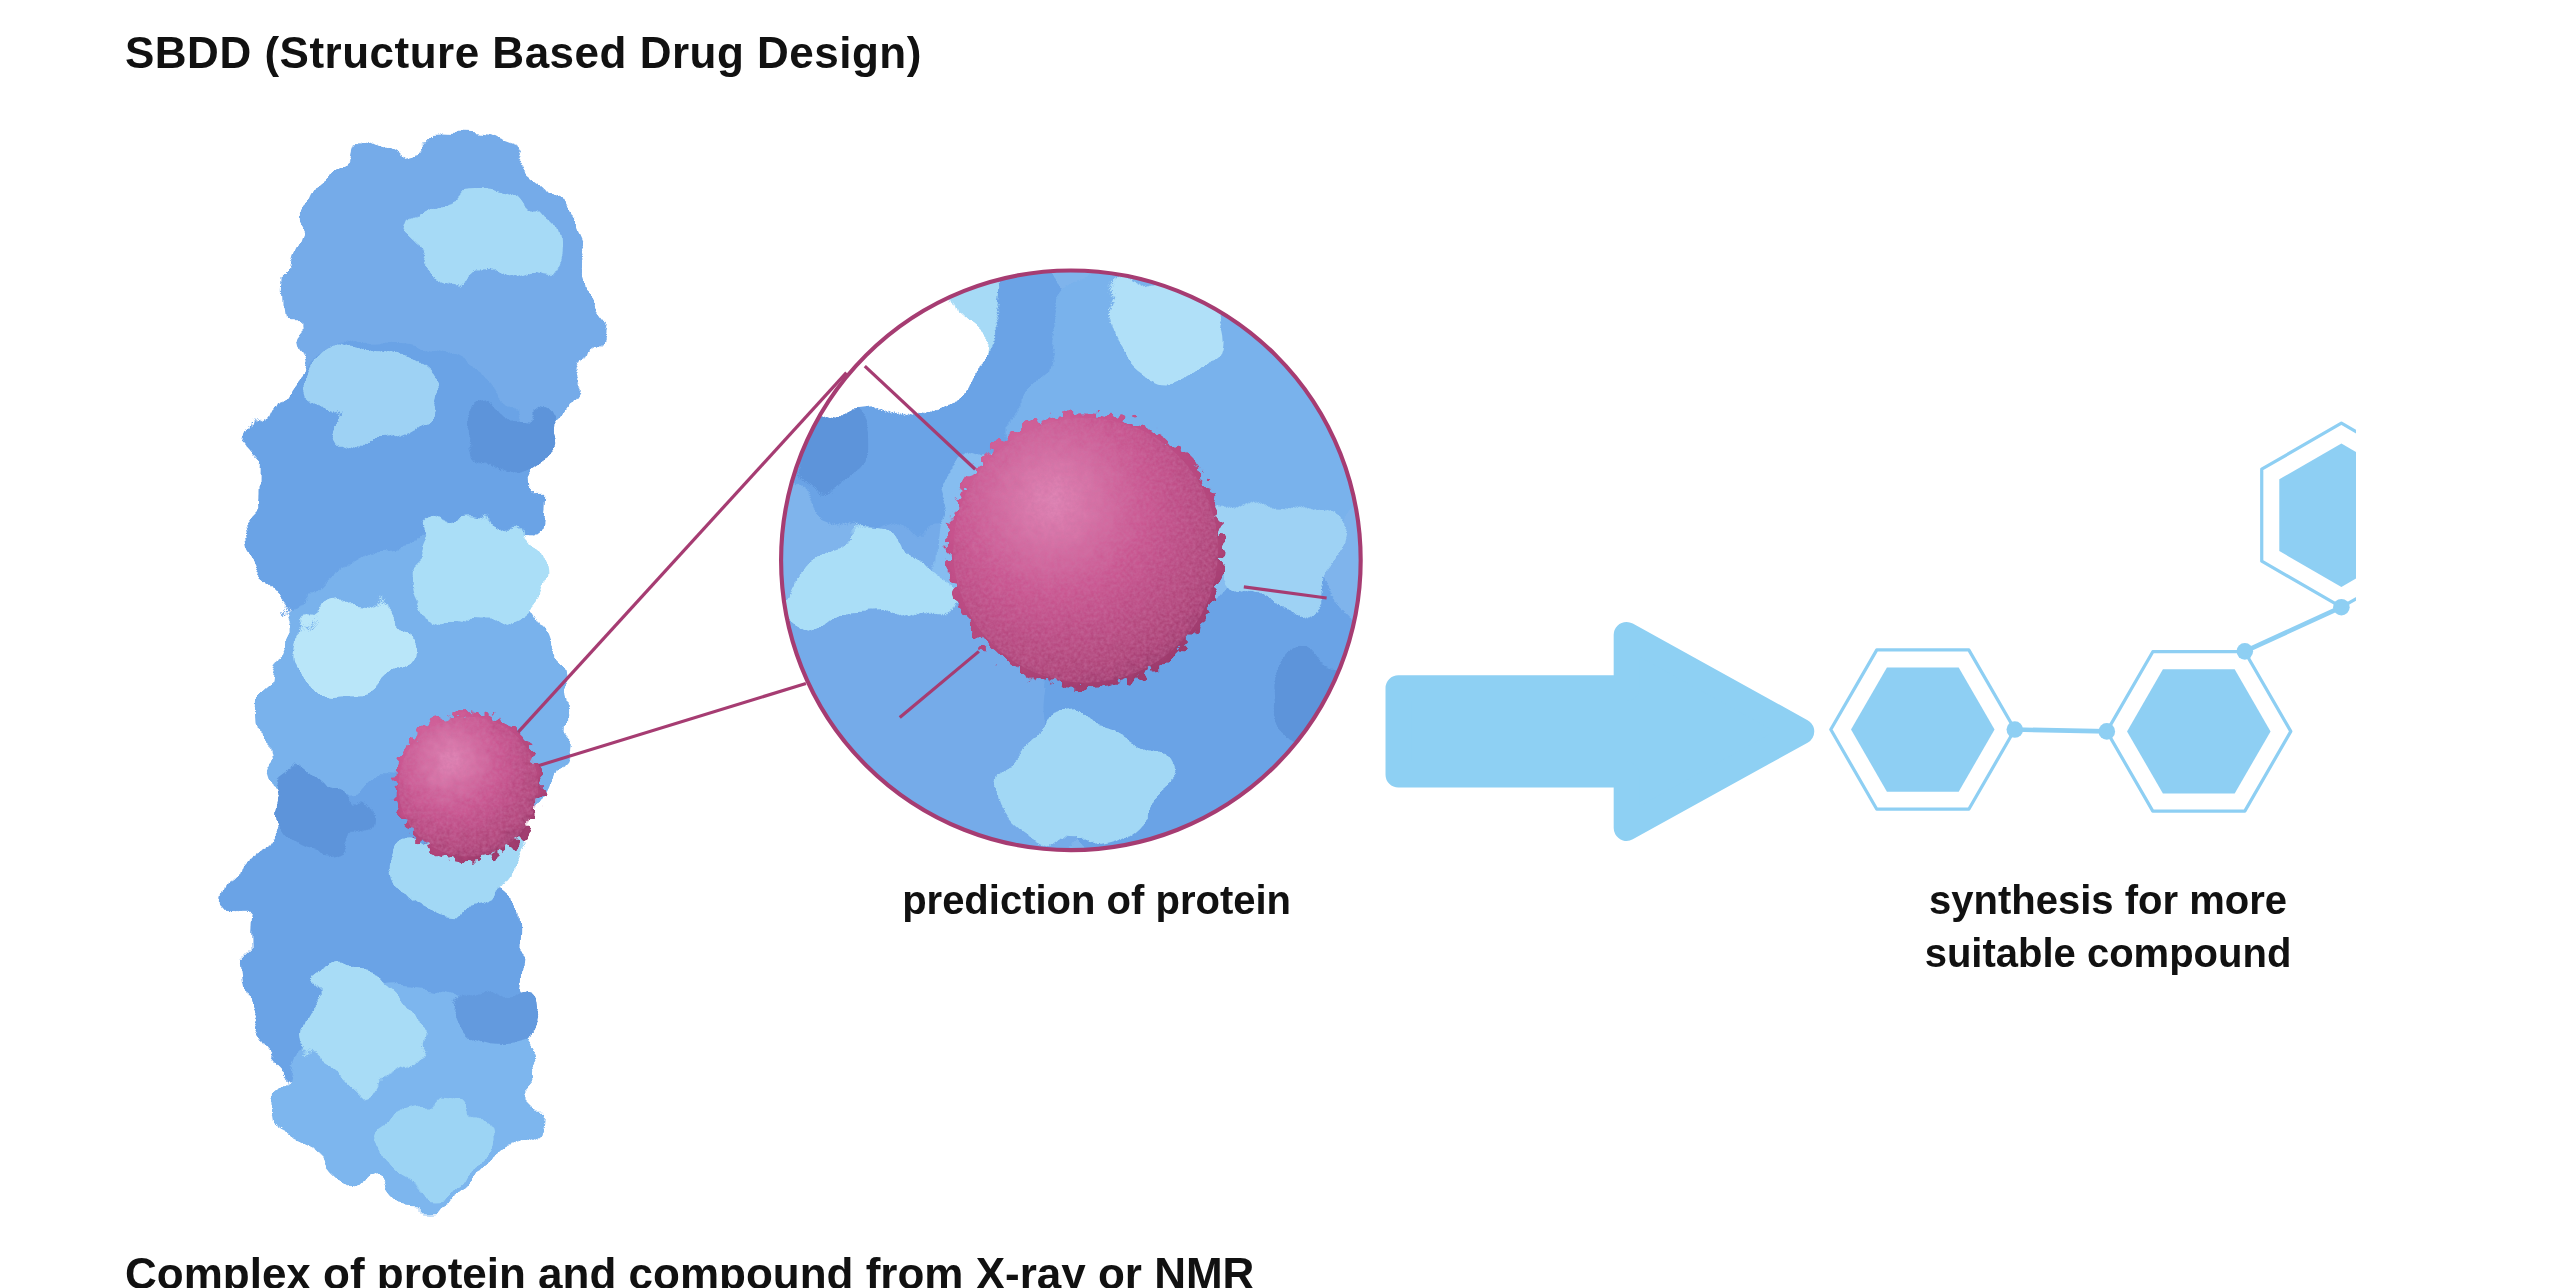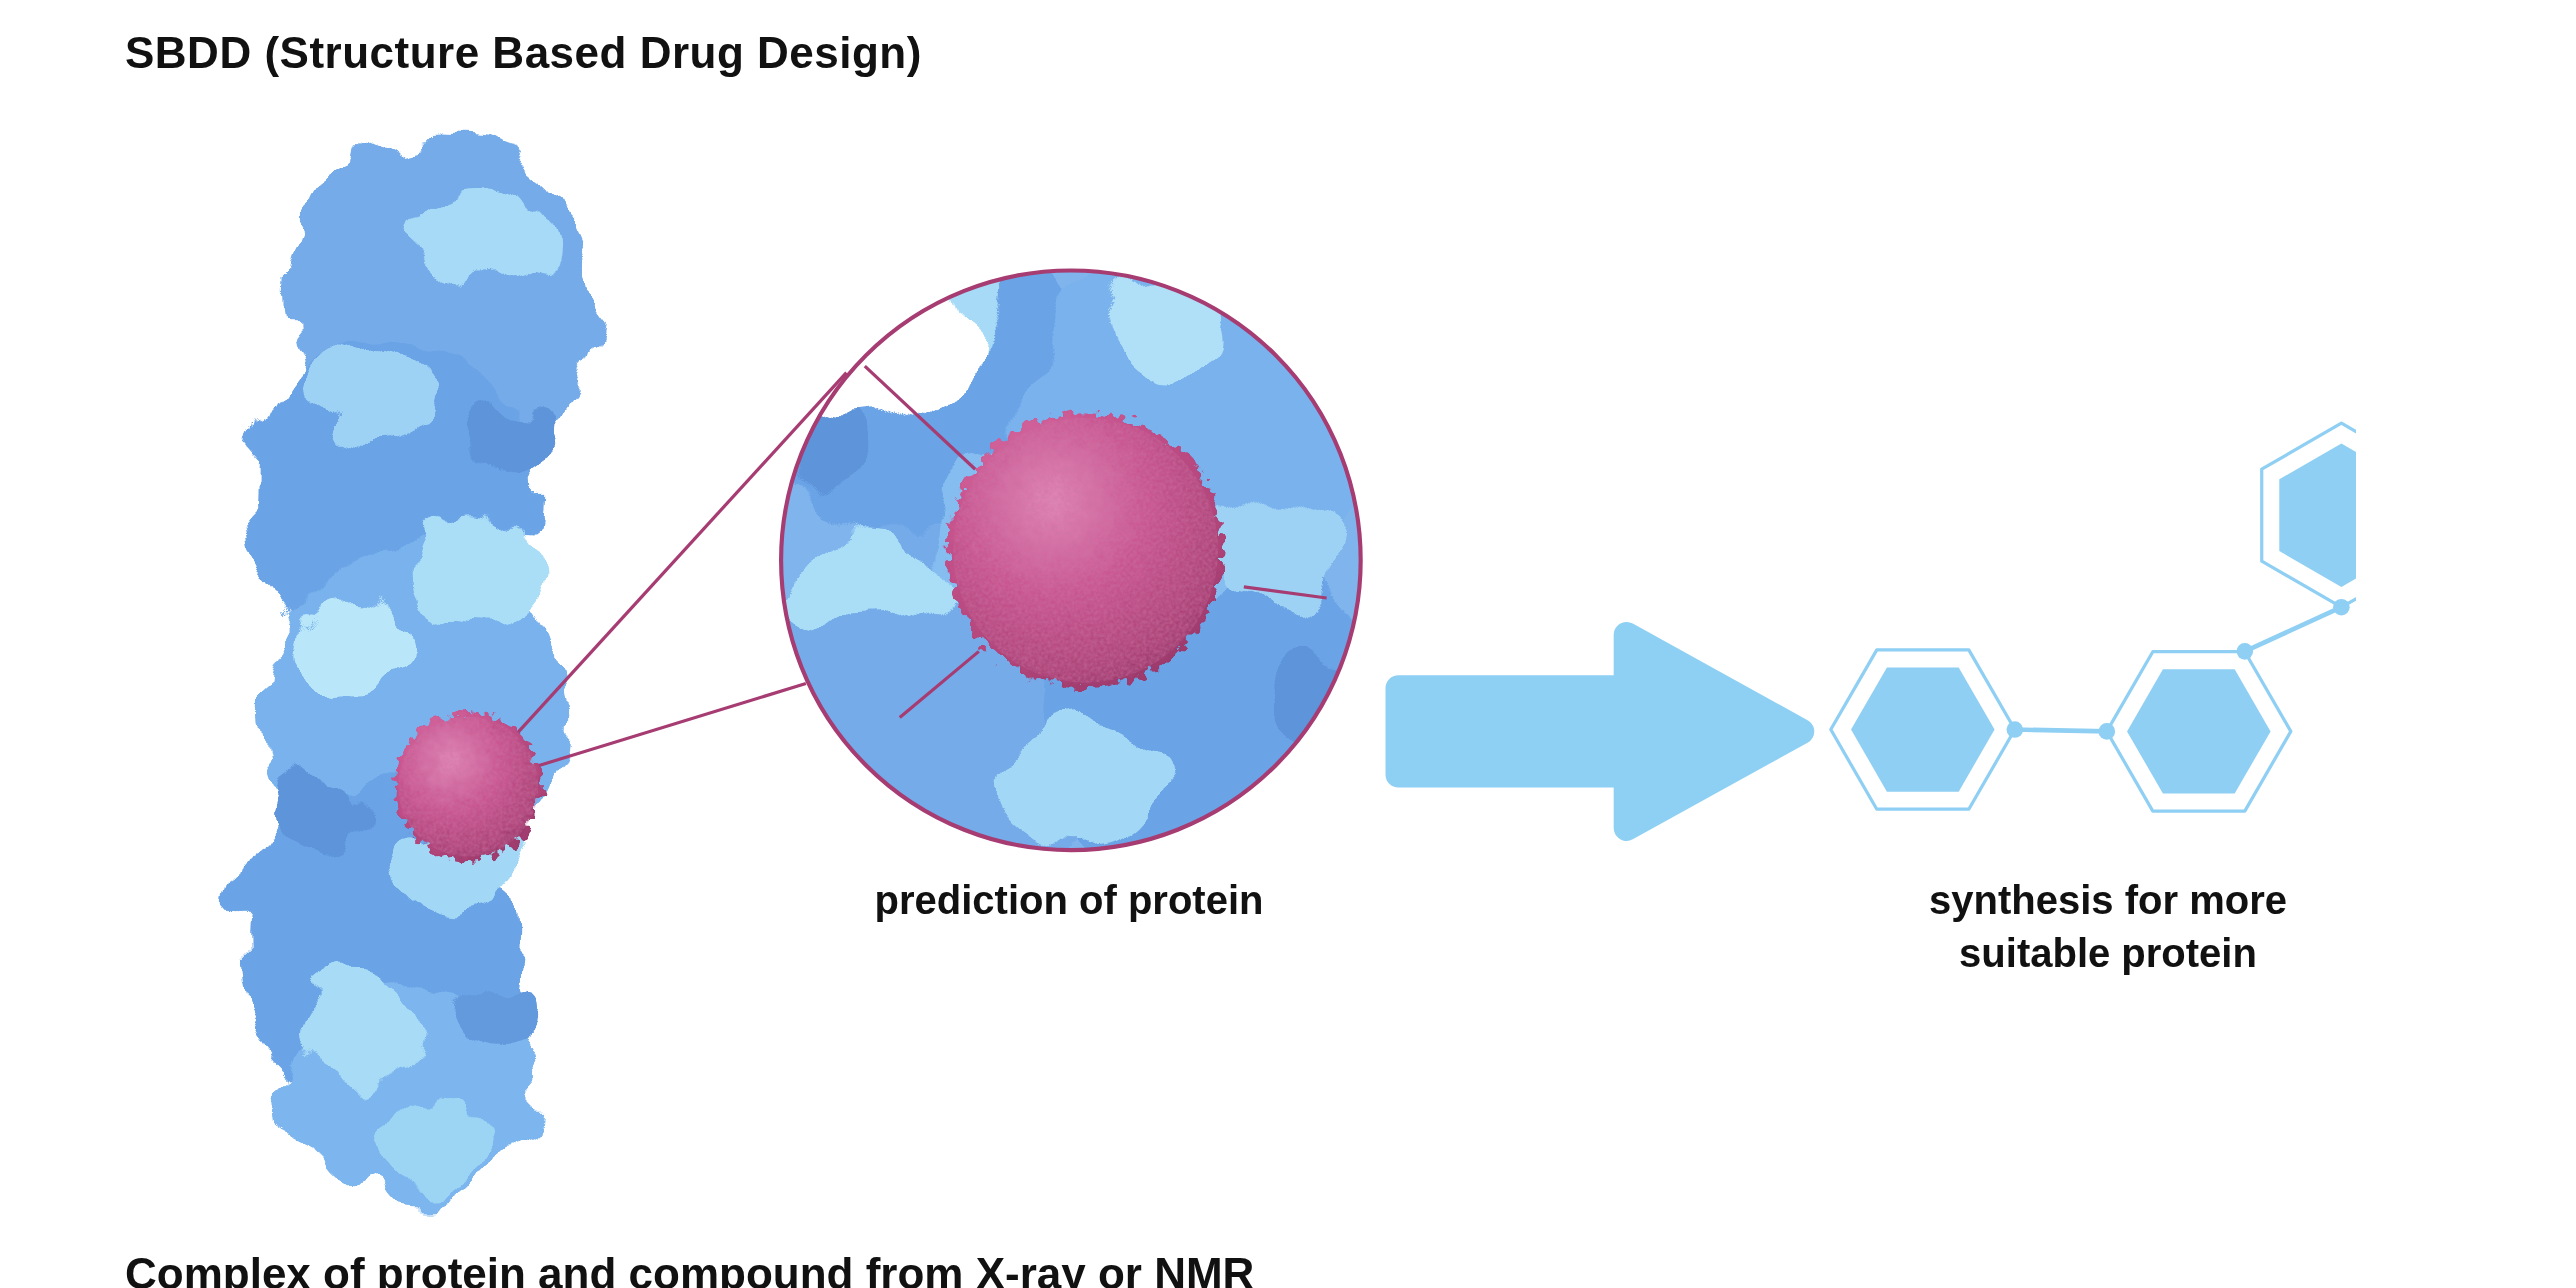--- a/index.html
+++ b/index.html
@@ -12,21 +12,21 @@
   }
   .artwork{position:absolute;left:0;top:0;}
   .title{
     position:absolute;left:125px;top:28px;
     font-size:44px;font-weight:700;letter-spacing:0.5px;white-space:nowrap;
   }
   .caption{
     position:absolute;top:874px;text-align:center;
     font-size:40px;font-weight:600;line-height:1.32;
   }
-  .cap-1{left:793px;width:552px;}
+  .cap-1{left:739px;width:552px;text-align:right;}
   .cap-2{left:1354px;width:460px;}
   .cap-3{left:1832px;width:552px;}
   .footer{
     position:absolute;left:125px;top:1229px;
     font-size:44px;font-weight:600;white-space:nowrap;margin-top:20px;
   }
   
   .lens-ring{fill:none;stroke:var(--lens-stroke,#a63c72);stroke-width:4.5px;}
   .magenta-line{stroke:var(--lens-stroke,#a63c72);stroke-width:3.5px;}
   .arrow-shape{fill:var(--arrow-blue,#8ed0f3);stroke:var(--arrow-blue,#8ed0f3);
@@ -168,18 +168,18 @@
 
   <div class="title">SBDD (Structure Based Drug Design)</div>
 
   <div class="caption cap-1">
     <span>prediction of protein</span><br>
   </div>
 
 
   <div class="caption cap-3">
     <span>synthesis for more</span><br>
-    <span>suitable protein</span>
+    <span>suitable compound</span>
   </div>
 
   <div class="footer">Complex of protein and compound from X-ray or NMR</div>
 </div>
 
 
 </body></html>

